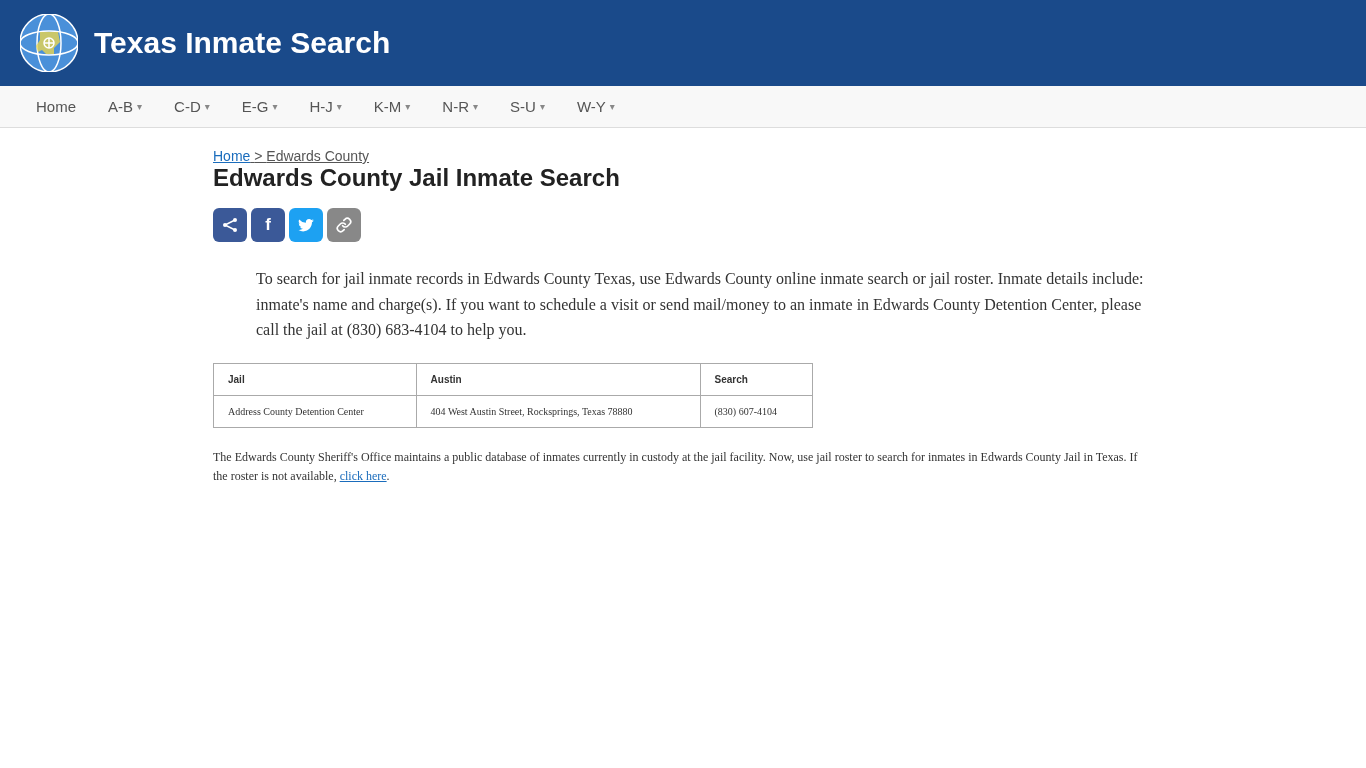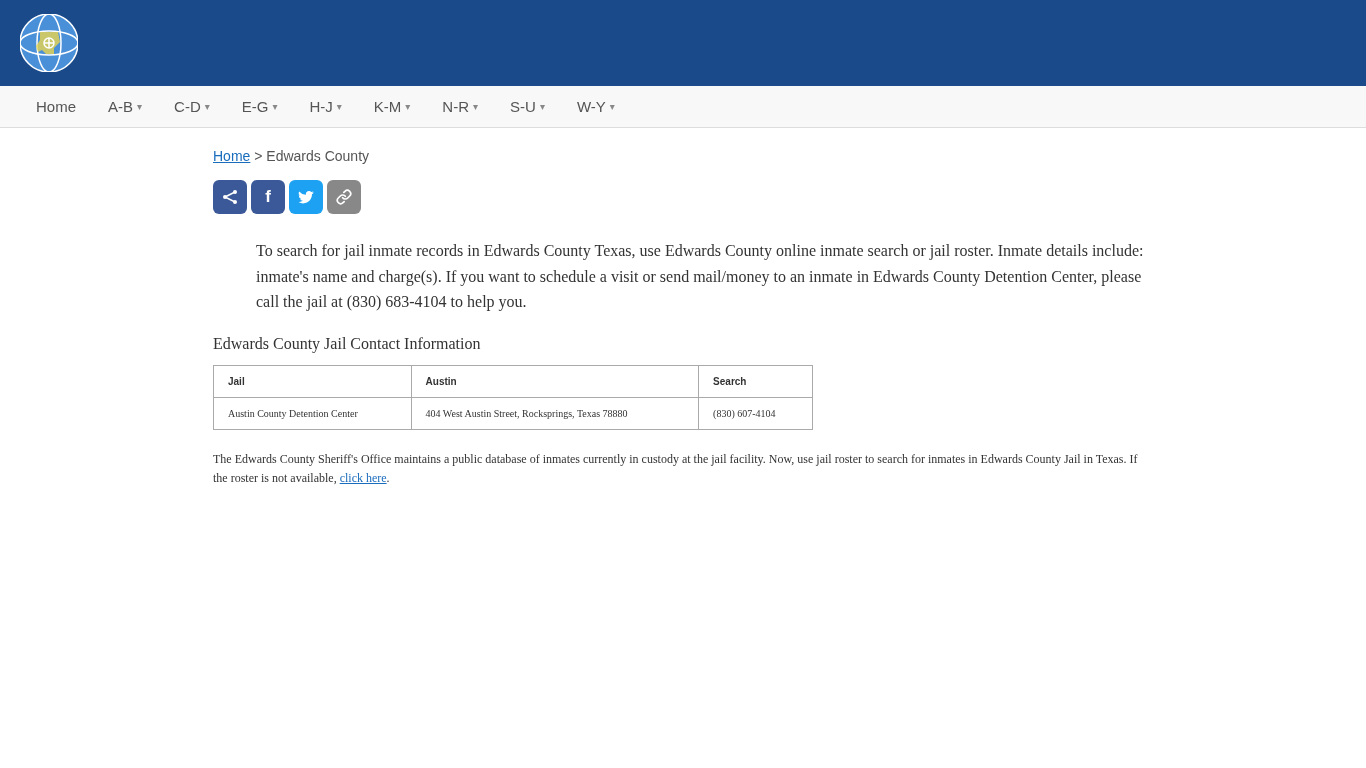--- a/index.html
+++ b/index.html
@@ -69,21 +69,21 @@
       max-width: 1000px;
       margin: 0 auto;
       padding: 20px 30px;
     }
 
     
     #breadcrumb {
       font-family: Arial, sans-serif;
       font-size: 14px;
       color: #555;
-      margin-bottom: 16px;
+      text-decoration: underline;
     }
 
     #breadcrumb a {
       color: #1a6cbc;
       text-decoration: underline;
     }
 
     
     #page-title {
       font-family: Arial, sans-serif;
@@ -196,20 +196,21 @@
       <ellipse cx="29" cy="29" rx="12" ry="29" fill="none" stroke="#fff" stroke-width="1.5"></ellipse>
       <ellipse cx="29" cy="29" rx="29" ry="12" fill="none" stroke="#fff" stroke-width="1.5"></ellipse>
       <circle cx="29" cy="29" r="29" fill="none" stroke="#fff" stroke-width="1.5"></circle>
 
       <path d="M20,18 L38,18 L40,28 L34,34 L34,40 L26,40 L22,36 L18,38 L16,32 L20,26 Z" fill="#e8d44d" opacity="0.8"></path>
       <circle cx="29" cy="29" r="5" fill="none" stroke="#fff" stroke-width="1.5"></circle>
       <line x1="29" y1="24" x2="29" y2="34" stroke="#fff" stroke-width="1.5"></line>
       <line x1="24" y1="29" x2="34" y2="29" stroke="#fff" stroke-width="1.5"></line>
     </svg>
   </div>
+  <div id="header-title">Texas Inmate Search</div>
 </div>
 
 <nav id="navbar">
 <div class="nav-item">Home</div>
     <div class="nav-item">A-B<span class="caret"> ▾</span></div>
     <div class="nav-item">C-D<span class="caret"> ▾</span></div>
     <div class="nav-item">E-G<span class="caret"> ▾</span></div>
     <div class="nav-item">H-J<span class="caret"> ▾</span></div>
     <div class="nav-item">K-M<span class="caret"> ▾</span></div>
     <div class="nav-item">N-R<span class="caret"> ▾</span></div>
@@ -218,20 +219,21 @@
   </nav>
 
 <div id="main-content">
 
   <div id="breadcrumb">
     <a href="#">Home</a>
     <span> &gt; </span>
     <span>Edwards County</span>
   </div>
 
+  <h1 id="page-title">Edwards County Jail Inmate Search</h1>
 
   <div id="social-buttons">
     <div class="social-btn social-btn-share" title="Share">
       <svg width="16" height="16" viewBox="0 0 16 16" fill="white">
         <circle cx="13" cy="3" r="2" fill="white"></circle>
         <circle cx="13" cy="13" r="2" fill="white"></circle>
         <circle cx="3" cy="8" r="2" fill="white"></circle>
         <line x1="3" y1="8" x2="13" y2="3" stroke="white" stroke-width="1.5"></line>
         <line x1="3" y1="8" x2="13" y2="13" stroke="white" stroke-width="1.5"></line>
       </svg>
@@ -247,33 +249,32 @@
     <div class="social-btn social-btn-link" title="Copy Link">
       <svg width="16" height="16" viewBox="0 0 24 24" fill="none" stroke="white" stroke-width="2.5" stroke-linecap="round" stroke-linejoin="round">
         <path d="M10 13a5 5 0 007.54.54l3-3a5 5 0 00-7.07-7.07l-1.72 1.71"></path>
         <path d="M14 11a5 5 0 00-7.54-.54l-3 3a5 5 0 007.07 7.07l1.71-1.71"></path>
       </svg>
     </div>
   </div>
 
   <p id="description">To search for jail inmate records in Edwards County Texas, use Edwards County online inmate search or jail roster. Inmate details include: inmate's name and charge(s). If you want to schedule a visit or send mail/money to an inmate in Edwards County Detention Center, please call the jail at (830) 683-4104 to help you.</p>
 
-  <p id="contact-heading">Edwards County Jail Contact Information</p>
 
   <table id="jail-table">
     <thead>
       <tr>
         <th>Jail</th>
         <th>Austin</th>
         <th>Search</th>
       </tr>
     </thead>
     <tbody>
       <tr>
-        <td>Austin County Detention Center</td>
+        <td>Address County Detention Center</td>
         <td>404 West Austin Street, Rocksprings, Texas 78880</td>
         <td>(830) 607-4104</td>
       </tr>
     </tbody>
   </table>
 
   <p id="footer-description">
     <span>The Edwards County Sheriff's Office maintains a public database of inmates currently in custody at the jail facility. Now, use jail roster to search for inmates in Edwards County Jail in Texas. If the roster is not available, </span><a href="#">click here</a><span>.</span>
   </p>
 

